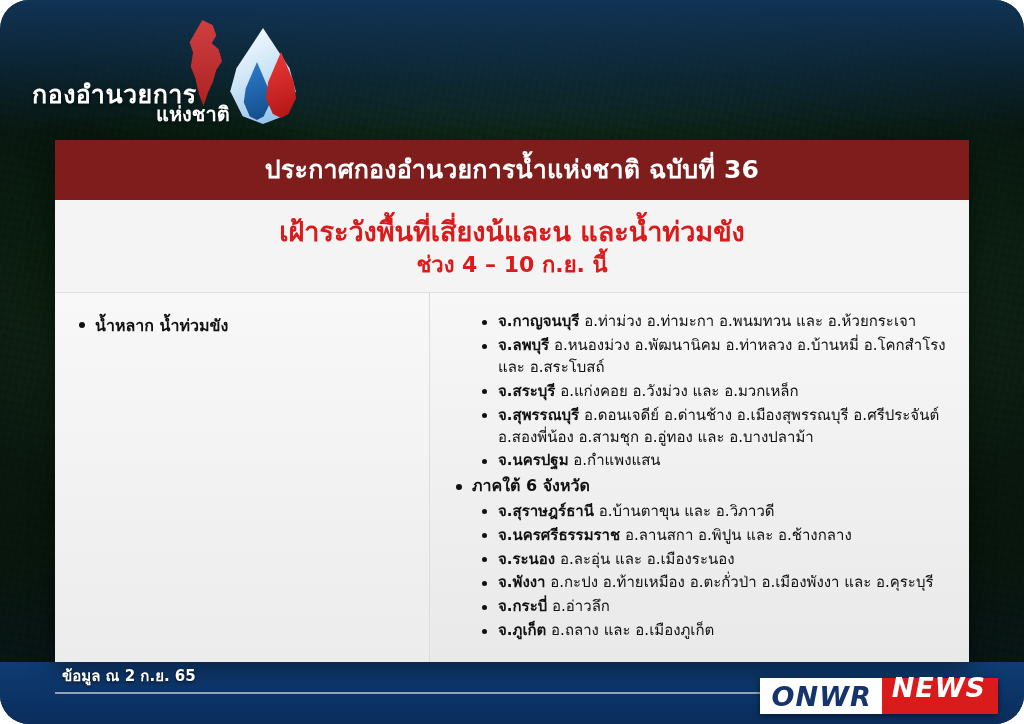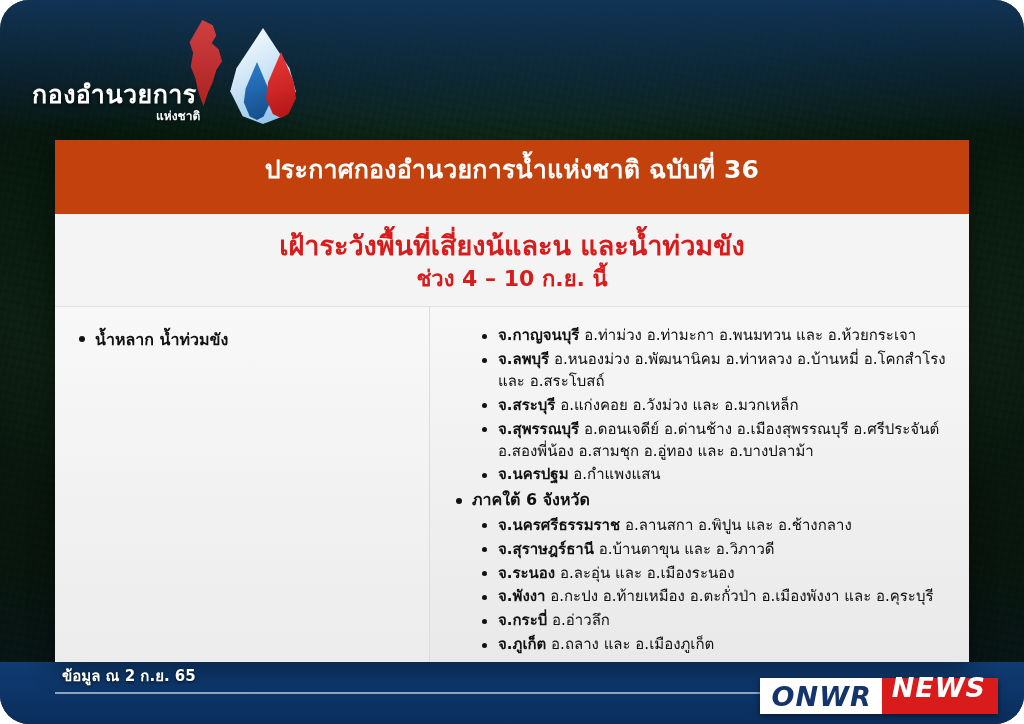--- a/index.html
+++ b/index.html
@@ -65,40 +65,40 @@
     clip-path: polygon(50% 0%, 88% 46%, 94% 70%, 72% 94%, 50% 100%, 26% 94%, 6% 70%, 12% 46%);
   }
   .logo-text-main {
     position: absolute; left: 4px; top: 56px;
     font-size: 25px; font-weight: 700; color: #ffffff;
     letter-spacing: .5px;
     text-shadow: 0 2px 4px rgba(0,0,0,.6);
     white-space: nowrap;
   }
   .logo-text-sub {
-    position: absolute; left: 128px; top: 88px;
-    font-size: 12px; font-weight: 700; color: #ffffff;
+    position: absolute; left: 128px; top: 80px;
+    font-size: 20px; font-weight: 700; color: #ffffff;
     text-shadow: 0 1px 3px rgba(0,0,0,.6);
     white-space: nowrap;
   }
 
   
   .card {
     position: absolute; left: 55px; top: 140px; width: 914px; height: 522px;
     background: #f2f2f2;
     box-shadow: 0 6px 24px rgba(0,0,0,.45);
     display: flex; flex-direction: column;
     z-index: 4;
   }
   .card-header {
-    background: #c2410c;
+    background: #7f1d1d;
     color: #ffffff;
     text-align: center;
     font-size: 25px; font-weight: 700;
-    padding: 9px 0 25px;
+    padding: 9px 0 11px;
     letter-spacing: .2px;
   }
   .card-title-block {
     background: #f4f4f4;
     text-align: center;
     padding: 14px 0 12px;
   }
   .card-title-line1 {
     color: #d91b1b; font-size: 27px; font-weight: 700; line-height: 1.35;
   }
@@ -239,26 +239,26 @@
             </li>
             <li class="b2">
               <span class="prov">จ.นครปฐม</span>
               <span>อ.กำแพงแสน</span>
             </li>
           </ul>
 
           <li class="b1">ภาคใต้ 6 จังหวัด</li>
           <ul class="lvl2">
             <li class="b2">
+              <span class="prov">จ.สุราษฎร์ธานี</span>
+              <span>อ.บ้านตาขุน และ อ.วิภาวดี</span>
+            </li>
+            <li class="b2">
               <span class="prov">จ.นครศรีธรรมราช</span>
               <span>อ.ลานสกา อ.พิปูน และ อ.ช้างกลาง</span>
-            </li>
-            <li class="b2">
-              <span class="prov">จ.สุราษฎร์ธานี</span>
-              <span>อ.บ้านตาขุน และ อ.วิภาวดี</span>
             </li>
             <li class="b2">
               <span class="prov">จ.ระนอง</span>
               <span>อ.ละอุ่น และ อ.เมืองระนอง</span>
             </li>
             <li class="b2">
               <span class="prov">จ.พังงา</span>
               <span>อ.กะปง อ.ท้ายเหมือง อ.ตะกั่วป่า อ.เมืองพังงา และ อ.คุระบุรี</span>
             </li>
             <li class="b2">

